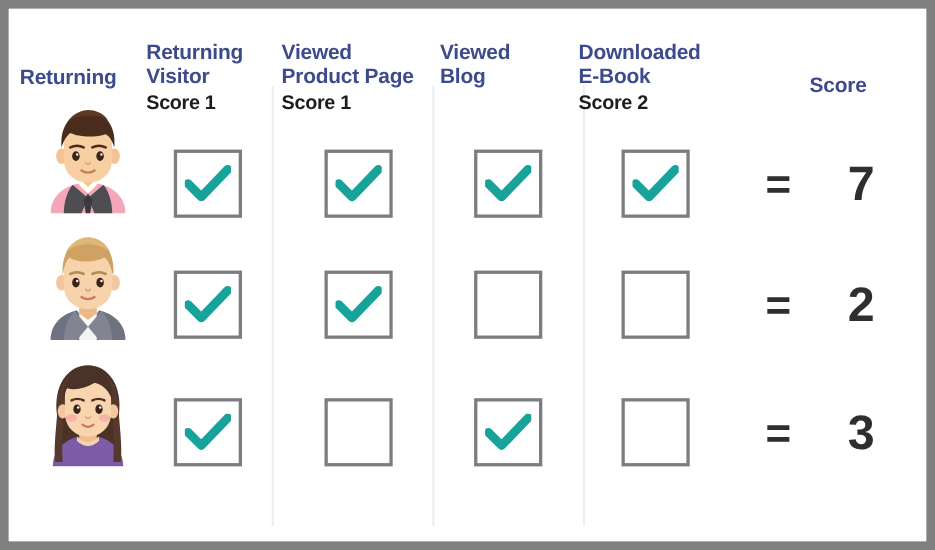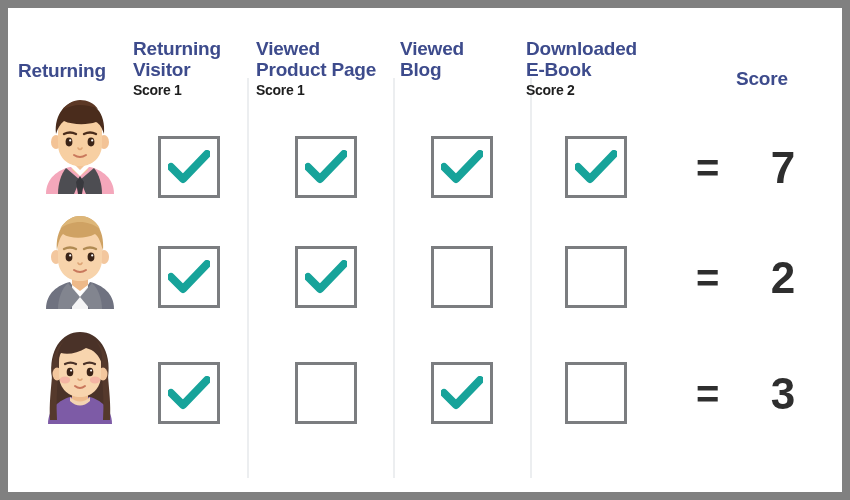--- a/index.html
+++ b/index.html
@@ -47,21 +47,21 @@
   }
   .head-title {
     color: #3d4b8c;
     font-size: 19px;
     font-weight: 700;
     letter-spacing: -0.2px;
     white-space: pre-line;
   }
   .head-score {
     color: #1d1d1d;
-    font-size: 14px;
+    font-size: 18px;
     font-weight: 700;
     margin-top: 2px;
     letter-spacing: -0.3px;
   }
 
   
   .checkbox {
     position: absolute;
     width: 62px;
     height: 62px;

